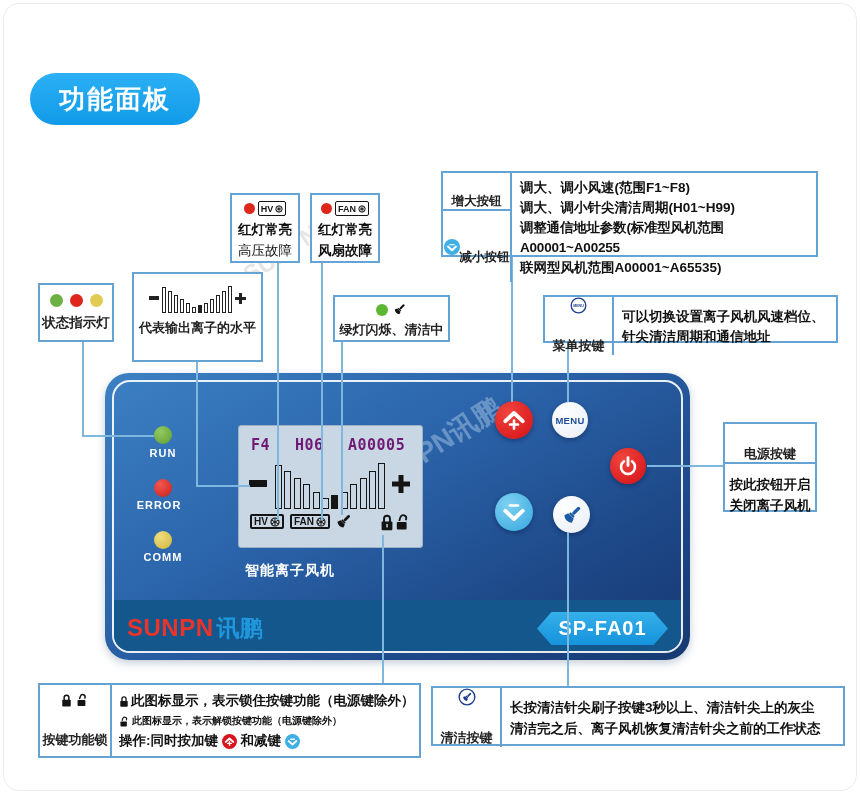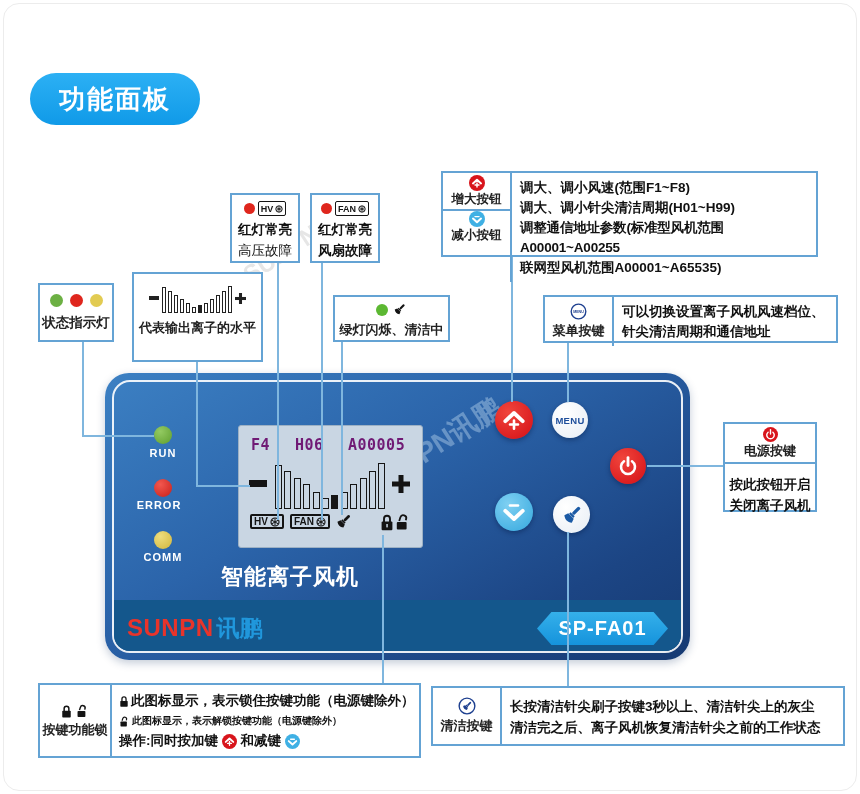--- a/index.html
+++ b/index.html
@@ -8,21 +8,21 @@
   .abs{position:absolute;box-sizing:border-box;}
   .page-frame{position:absolute;inset:3px;border:1px solid #ececec;border-radius:16px;pointer-events:none;}
 
   
   .pill{left:30px;top:73px;width:170px;height:52px;border-radius:26px;
         background:linear-gradient(#2cb0f4,#109ae8);color:#fff;font-size:26px;font-weight:bold;
         display:flex;align-items:center;justify-content:center;letter-spacing:2px;}
 
   
   .callout{background:#fff;border:2px solid #64a3d4;z-index:3;}
-  .c-label{font-weight:bold;color:#222;text-align:center;}
+  .c-label{font-weight:bold;color:#222;text-align:center;margin-top:21px;}
   .c-text{color:#111;}
   .grid2{display:grid;height:100%;}
   .leftcell{border-right:2px solid #64a3d4;display:flex;flex-direction:column;align-items:center;justify-content:center;gap:2px;}
   .rtext{padding:5px 4px 4px 8px;display:flex;flex-direction:column;justify-content:center;}
 
   
   .line{background:#7fb6de;z-index:2;}
 
   
   .panel{left:105px;top:373px;width:585px;height:287px;border-radius:24px;z-index:1;
@@ -53,21 +53,21 @@
   .pbtn-red{background:radial-gradient(circle at 35% 30%,#f0453c,#d40f16);}
   .pbtn-blue{background:radial-gradient(circle at 35% 30%,#7fd0f2,#35a8de);}
   .pbtn-white{background:radial-gradient(circle at 35% 30%,#ffffff,#e7edf4);}
   .menu-txt{font-size:9.5px;font-weight:bold;color:#1e4e9b;letter-spacing:.3px;}
 
   .logo-en{font-size:24px;font-weight:bold;color:#e8342b;letter-spacing:.5px;}
   .logo-cn{font-size:23px;font-weight:bold;color:#2097dc;margin-left:3px;}
   .badge{left:432px;top:239px;width:131px;height:33px;background:linear-gradient(#35b0ea,#1593dc);
          clip-path:polygon(11% 0,89% 0,100% 50%,89% 100%,11% 100%,0 50%);
          display:flex;align-items:center;justify-content:center;color:#fff;font-size:20px;font-weight:bold;letter-spacing:1px;}
-  .title-cn{color:#fff;font-size:22px;font-weight:bold;letter-spacing:1px;text-align:center;}
+  .title-cn{color:#fff;font-size:14px;font-weight:bold;letter-spacing:1px;text-align:center;}
 
   .dot{border-radius:50%;display:inline-block;}
   .mini-bars{display:flex;align-items:flex-end;gap:1.6px;}
   .mini-bar{width:4.4px;border:1.1px solid #222;box-sizing:border-box;background:transparent;}
   .mini-bar.filled{background:#222;border-color:#222;}
   .ic{display:inline-block;vertical-align:middle;}
 </style>
 </head>
 <body>
 
@@ -288,21 +288,21 @@
     <div class="grid2" style="grid-template-columns:69px 1fr;">
       <div style="border-right:2px solid #64a3d4;display:grid;grid-template-rows:38px 1fr;">
         <div style="border-bottom:2px solid #64a3d4;display:flex;flex-direction:column;align-items:center;justify-content:center;">
           <svg width="16" height="16" viewBox="0 0 20 20">
             <circle cx="10" cy="10" r="10" fill="#d8151c"></circle>
             <polyline points="5,10.5 10,6 15,10.5" fill="none" stroke="#fff" stroke-width="2.6" stroke-linecap="round" stroke-linejoin="round"></polyline>
             <path d="M10 10 v5 M7.5 12.5 h5" stroke="#fff" stroke-width="1.8" stroke-linecap="round"></path>
           </svg>
           <div class="c-label" style="font-size:12.5px;">增大按钮</div>
         </div>
-        <div style="display:flex;flex-direction:column;align-items:center;">
+        <div style="display:flex;flex-direction:row;align-items:center;justify-content:center;">
           <svg width="16" height="16" viewBox="0 0 20 20">
             <circle cx="10" cy="10" r="10" fill="#3fb0e4"></circle>
             <path d="M7.5 7 h5" stroke="#fff" stroke-width="1.8" stroke-linecap="round"></path>
             <polyline points="5,9.5 10,14 15,9.5" fill="none" stroke="#fff" stroke-width="2.6" stroke-linecap="round" stroke-linejoin="round"></polyline>
           </svg>
           <div class="c-label" style="font-size:12.5px;">减小按钮</div>
         </div>
       </div>
       <div class="rtext" style="font-weight:bold;">
         <span class="c-text" style="font-size:13.5px;line-height:20px;">调大、调小风速(范围F1~F8)</span>

